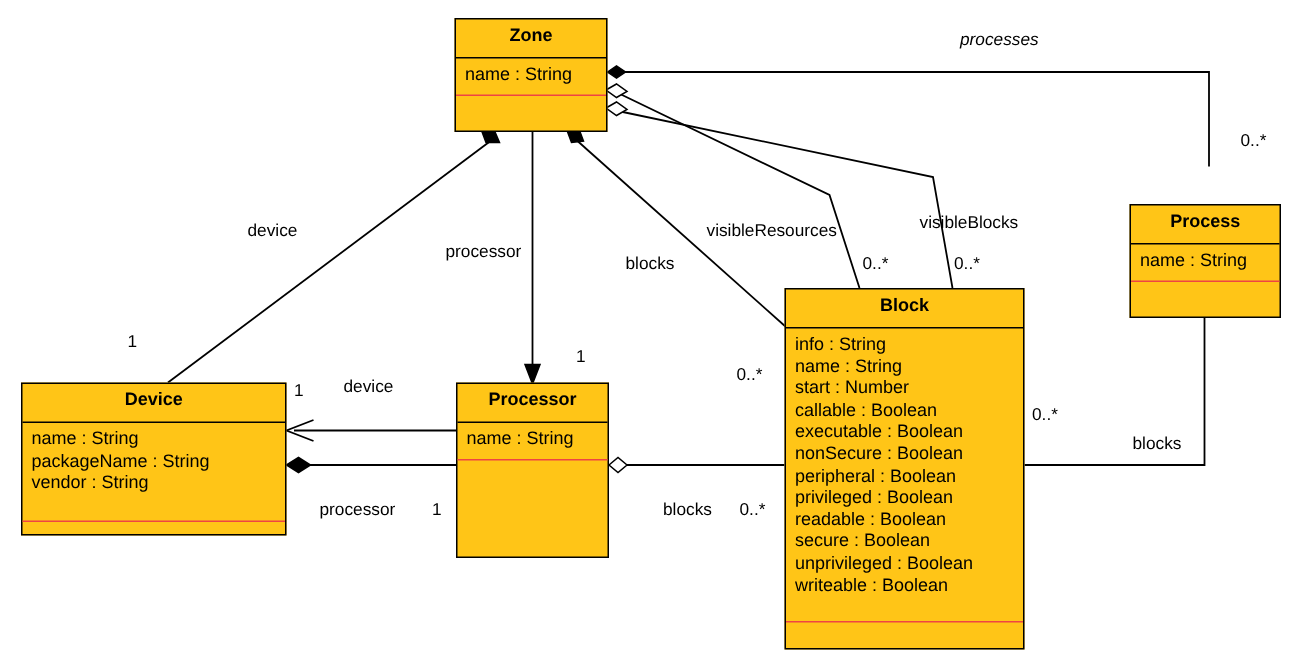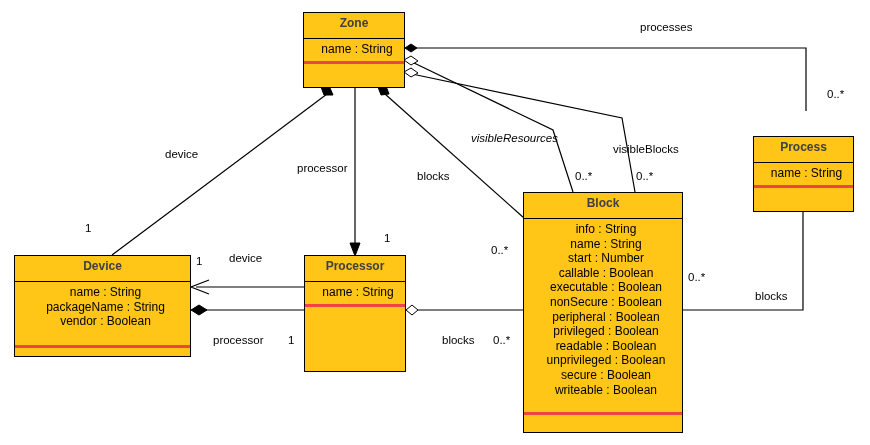--- a/index.html
+++ b/index.html
@@ -28,30 +28,29 @@
     background: #FFC517;
     border: 1px solid #000000;
     box-sizing: border-box;
     z-index: 5;
   }
   .uml-name-band {
     border-bottom: 1px solid #000000;
     text-align: center;
     font-weight: bold;
     font-size: 12px;
-    color: #404040;
+    color: #000000;
     line-height: 13px;
     padding: 4px 2px 4px 2px;
     box-sizing: border-box;
   }
   .uml-attr-band {
-    border-bottom: 3px solid #ef4444;
+    border-bottom: 1px solid #ef4444;
     box-sizing: border-box;
     padding: 3px 0 3px 6px;
-    text-align: center;
   }
   .uml-attr {
     font-size: 12px;
     color: #000000;
     line-height: 14.6px;
     white-space: nowrap;
   }
   .uml-ops-band {
     box-sizing: border-box;
   }
@@ -142,21 +141,21 @@
       <div class="uml-attr">name : String</div>
     </div>
     <div class="uml-ops-band" style="height:23px;"></div>
   </div>
 
   <div class="uml-class" style="left:14px; top:255px; width:177px; height:102px;">
     <div class="uml-name-band" style="height:26px;">Device</div>
     <div class="uml-attr-band" style="height:66px;">
       <div class="uml-attr">name : String</div>
       <div class="uml-attr">packageName : String</div>
-      <div class="uml-attr">vendor : Boolean</div>
+      <div class="uml-attr">vendor : String</div>
     </div>
     <div class="uml-ops-band" style="height:9px;"></div>
   </div>
 
   <div class="uml-class" style="left:304px; top:255px; width:102px; height:117px;">
     <div class="uml-name-band" style="height:26px;">Processor</div>
     <div class="uml-attr-band" style="height:25px;">
       <div class="uml-attr">name : String</div>
     </div>
     <div class="uml-ops-band" style="height:64px;"></div>
@@ -167,32 +166,32 @@
     <div class="uml-attr-band" style="height:196px;">
       <div class="uml-attr">info : String</div>
       <div class="uml-attr">name : String</div>
       <div class="uml-attr">start : Number</div>
       <div class="uml-attr">callable : Boolean</div>
       <div class="uml-attr">executable : Boolean</div>
       <div class="uml-attr">nonSecure : Boolean</div>
       <div class="uml-attr">peripheral : Boolean</div>
       <div class="uml-attr">privileged : Boolean</div>
       <div class="uml-attr">readable : Boolean</div>
+      <div class="uml-attr">secure : Boolean</div>
       <div class="uml-attr">unprivileged : Boolean</div>
-      <div class="uml-attr">secure : Boolean</div>
       <div class="uml-attr">writeable : Boolean</div>
     </div>
     <div class="uml-ops-band" style="height:17px;"></div>
   </div>
 
-  <div class="edge-label" style="left:640px; top:21px;">processes</div>
+  <div class="edge-label" style="left:640px; top:21px;font-style:italic;">processes</div>
   <div class="edge-label" style="left:165px; top:148px;">device</div>
   <div class="edge-label" style="left:297px; top:162px;">processor</div>
   <div class="edge-label" style="left:417px; top:170px;">blocks</div>
-  <div class="edge-label" style="left:471px; top:132px;font-style:italic;">visibleResources</div>
+  <div class="edge-label" style="left:471px; top:148px;">visibleResources</div>
   <div class="edge-label" style="left:613px; top:143px;">visibleBlocks</div>
   <div class="edge-label" style="left:229px; top:252px;">device</div>
   <div class="edge-label" style="left:213px; top:334px;">processor</div>
   <div class="edge-label" style="left:442px; top:334px;">blocks</div>
   <div class="edge-label" style="left:755px; top:290px;">blocks</div>
 
   <div class="mult-label" style="left:827px; top:88px;">0..*</div>
   <div class="mult-label" style="left:575px; top:170px;">0..*</div>
   <div class="mult-label" style="left:636px; top:170px;">0..*</div>
   <div class="mult-label" style="left:85px; top:222px;">1</div>

